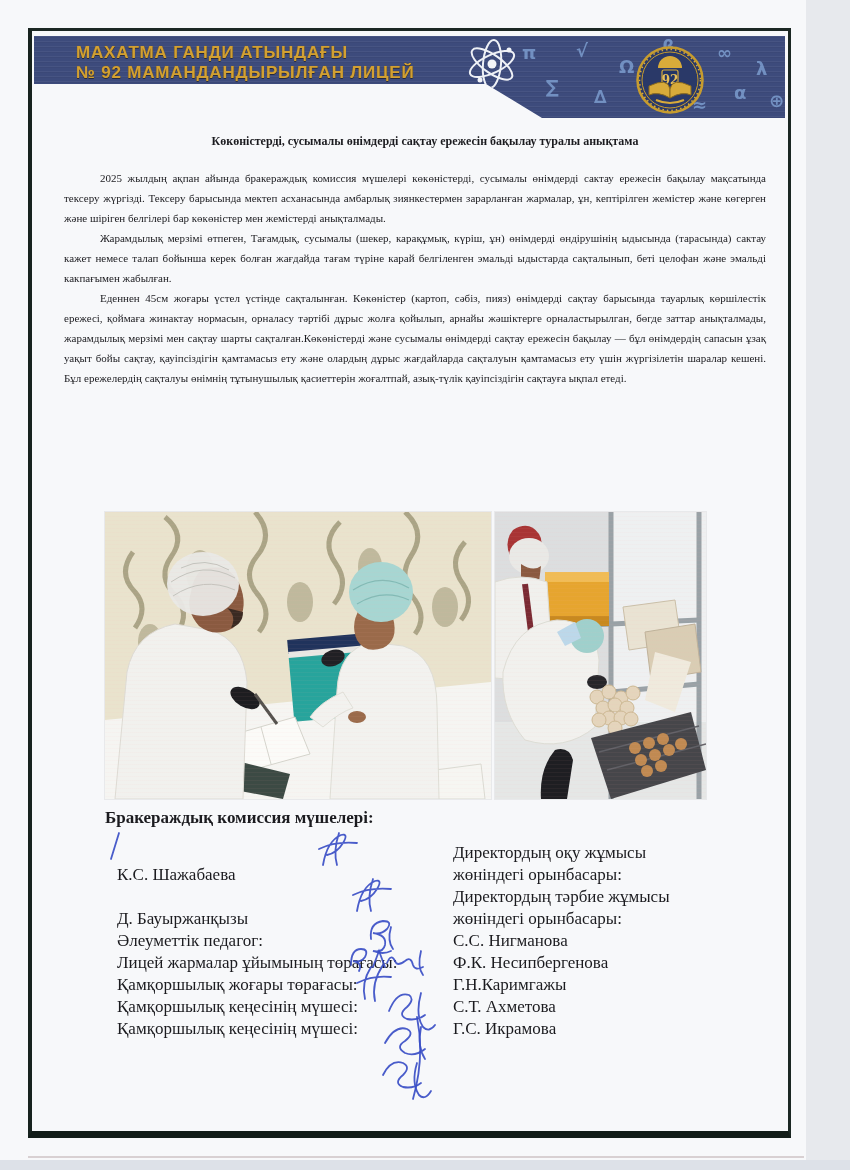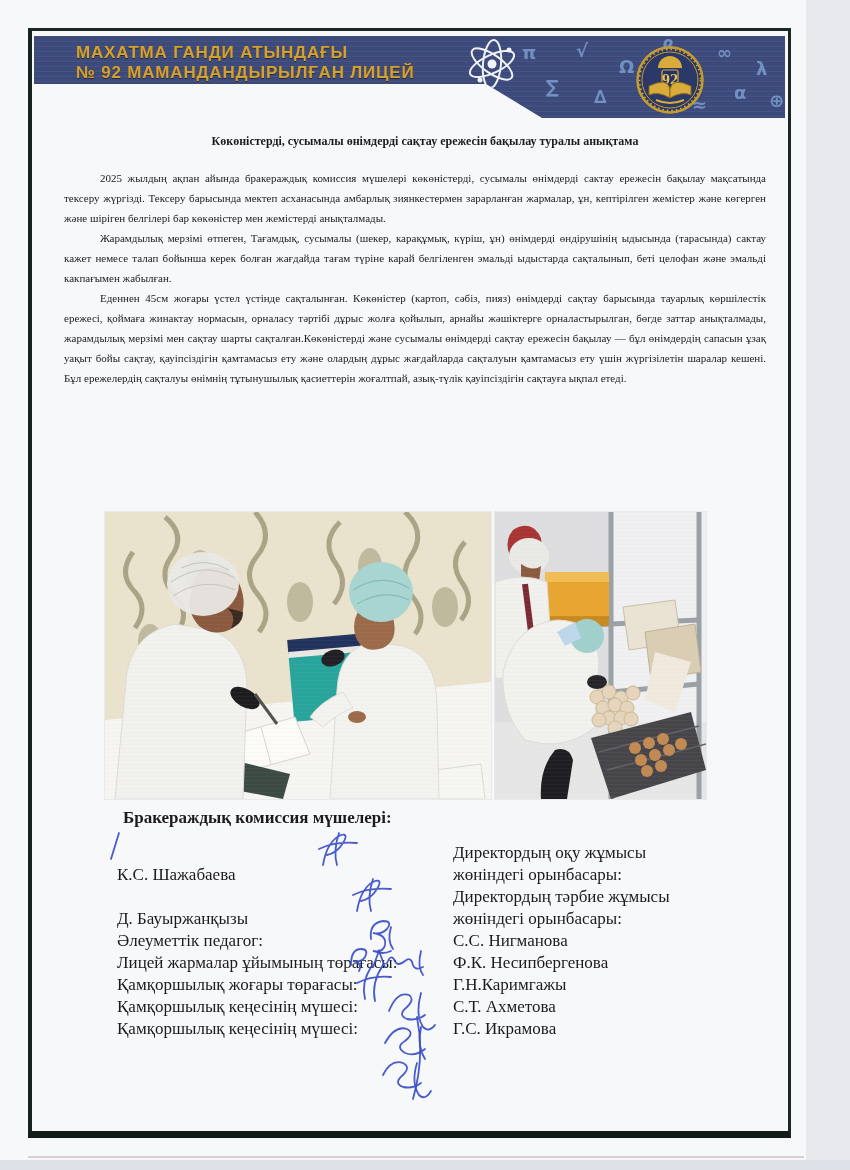--- a/index.html
+++ b/index.html
@@ -32,21 +32,21 @@
   .body-text{position:absolute;left:64px;top:168px;width:702px;font-size:11px;
              line-height:20px;text-align:justify;}
   .body-text p{margin:0;text-indent:36px;}
   
   .photo{position:absolute;top:512px;height:287px;overflow:hidden;box-shadow:0 0 0 1px rgba(0,0,0,.06);}
   .photo.left{left:105px;width:386px;}
   .photo.right{left:495px;width:211px;}
   .photo::after{content:"";position:absolute;inset:0;
       background:repeating-linear-gradient(180deg, rgba(255,170,170,.05) 0 1px, transparent 1px 4px);}
   
-  .comm-heading{position:absolute;left:123px;top:808px;font-weight:700;font-size:17px;}
+  .comm-heading{position:absolute;left:105px;top:808px;font-weight:700;font-size:17px;}
   .comm-list{position:absolute;left:117px;top:842px;width:580px;display:grid;
              grid-template-columns:336px auto;font-size:17px;line-height:22px;}
   .comm-list .lbl{white-space:pre-line;}
   .comm-list .nm{align-self:end;}
   .sig-overlay{position:absolute;left:95px;top:825px;width:360px;height:280px;pointer-events:none;}
   .sig-overlay path{fill:none;stroke:#3a4ec5;stroke-width:1.8;stroke-linecap:round;opacity:.92;}
 </style>
 </head>
 <body>
 

